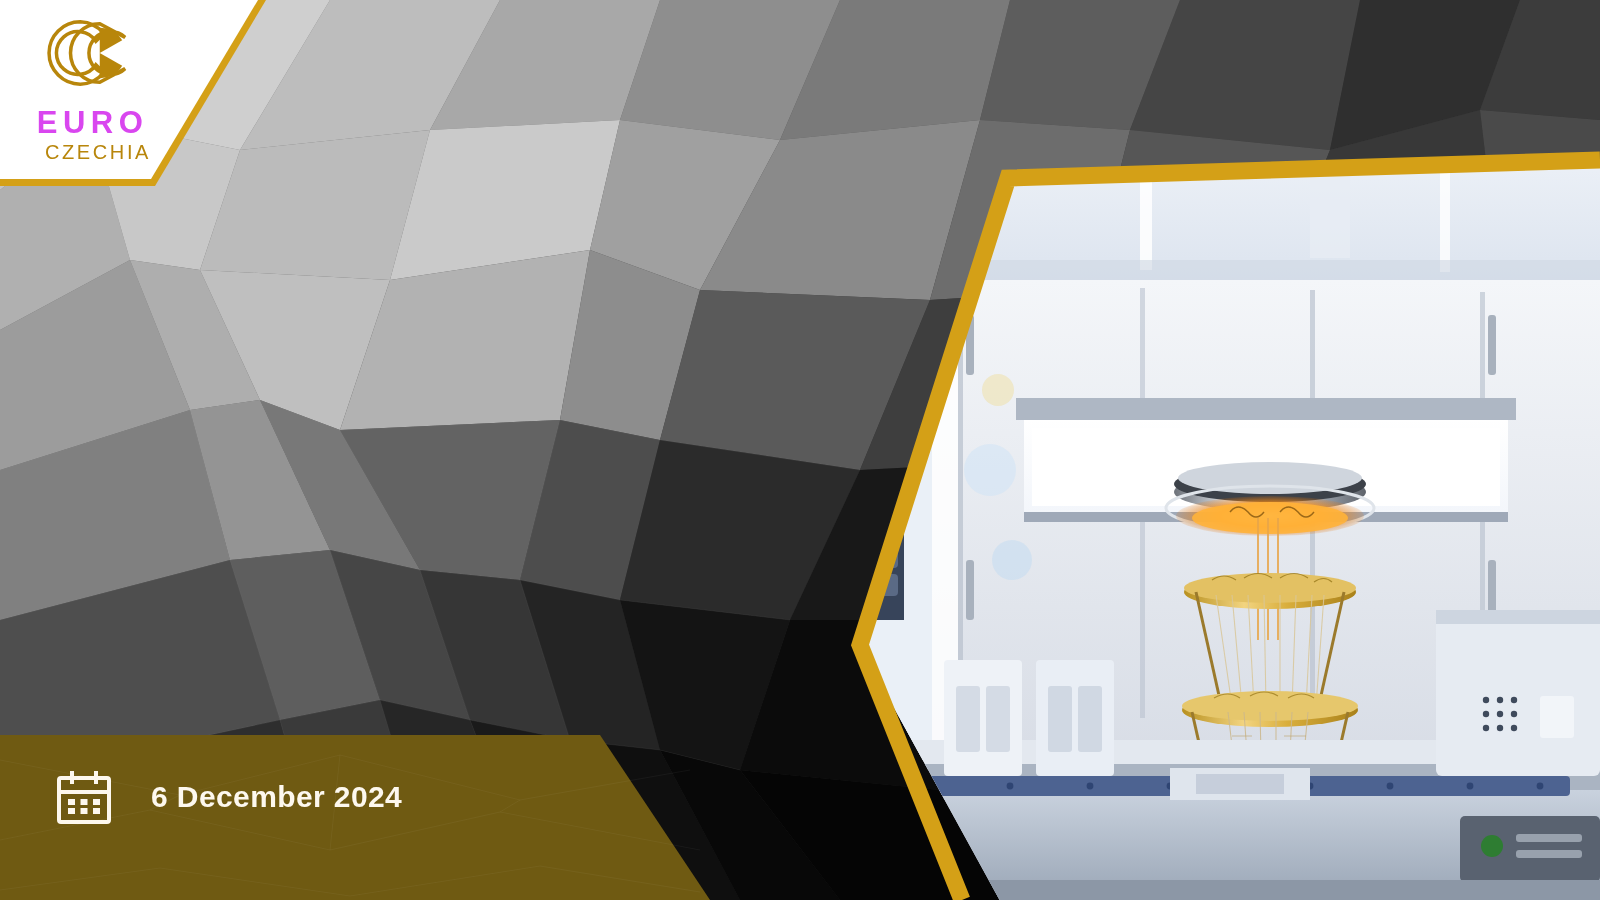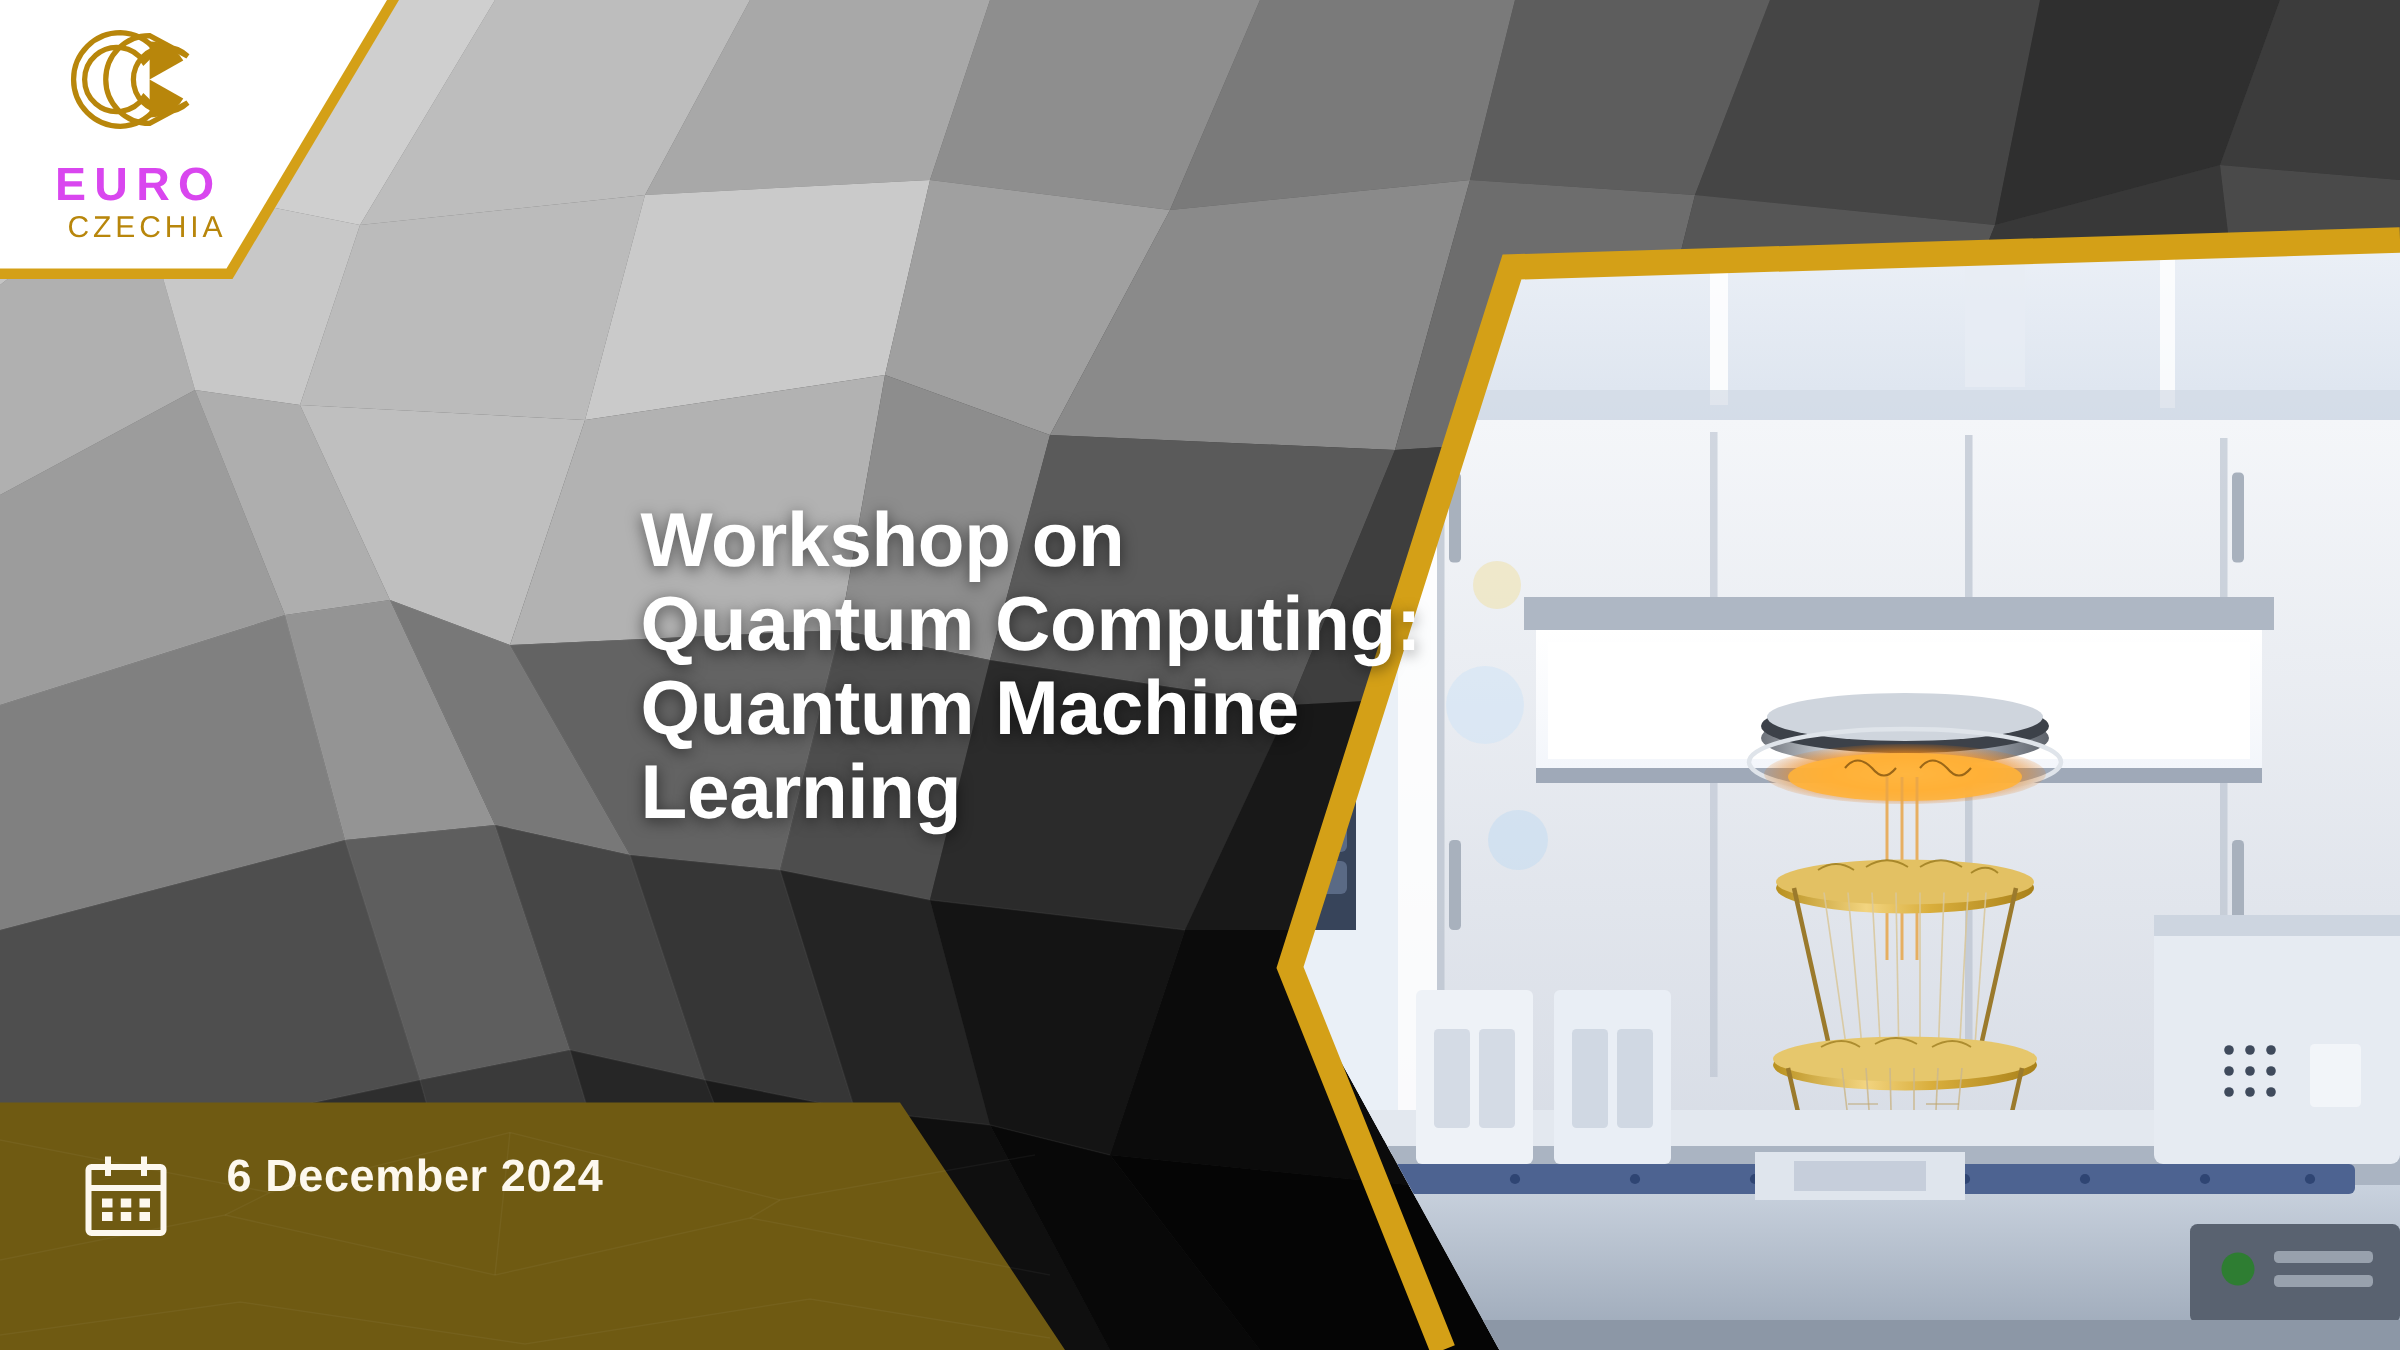--- a/index.html
+++ b/index.html
@@ -93,21 +93,21 @@
     width: 760px;
     height: 200px;
     z-index: 6;
   }
   .date-bar-shape { position: absolute; inset: 0; }
   .date-row {
     position: absolute;
     left: 55px;
     top: 68px;
     display: flex;
-    align-items: flex-start;
+    align-items: center;
     gap: 38px;
     z-index: 3;
   }
   .cal-icon { width: 58px; height: 58px; display: block; }
   .date-text {
     color: #fdf8ee;
     font-size: 30px;
     font-weight: bold;
     letter-spacing: 0.4px;
     white-space: nowrap;
@@ -476,26 +476,20 @@
           <rect x="676" y="710" width="66" height="8" rx="3" fill="#98a1ad"></rect>
         </g>
         <rect x="0" y="740" width="760" height="20" fill="#8c97a6"></rect>
       </svg>
     </div>
     <svg class="photo-border" viewBox="0 0 760 760" preserveAspectRatio="none">
       <polyline points="760,20 168,38 20,505 122,760" fill="none" stroke="#d4a017" stroke-width="17" stroke-linejoin="miter"></polyline>
     </svg>
   </div>
 
-  <div class="title-block">
-    <div class="title-line">Workshop on</div>
-    <div class="title-line">Quantum Computing:</div>
-    <div class="title-line">Quantum Machine</div>
-    <div class="title-line">Learning</div>
-  </div>
 
   <div class="date-bar">
     <svg class="date-bar-shape" viewBox="0 0 760 200" preserveAspectRatio="none">
       <polygon points="0,35 600,35 710,200 0,200" fill="#6f5a12"></polygon>
       <g stroke="#ffffff" stroke-opacity="0.045" fill="none" stroke-width="1">
         <path d="M0,60 L180,95 L340,55 L520,100 L690,70"></path>
         <path d="M0,140 L150,110 L330,150 L500,112 L700,150"></path>
         <path d="M150,110 L180,95 M330,150 L340,55 M500,112 L520,100"></path>
         <path d="M0,190 L160,168 L350,196 L540,166 L700,192"></path>
       </g>

